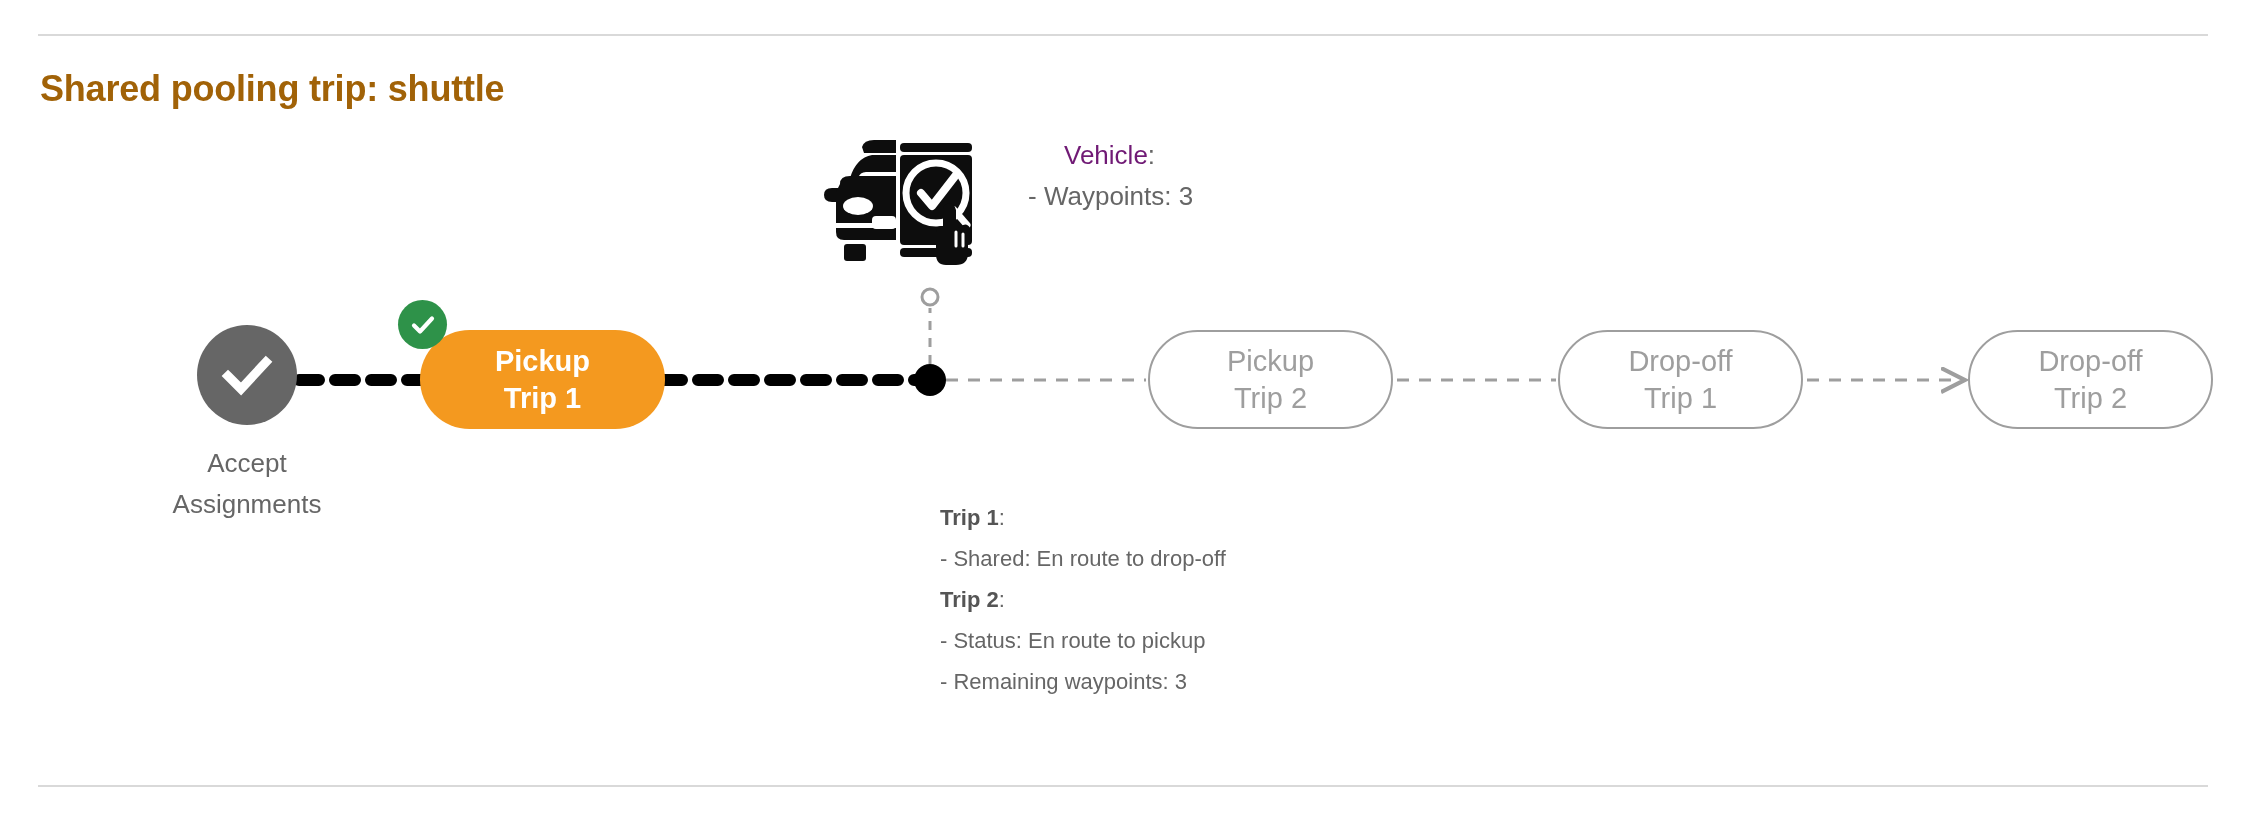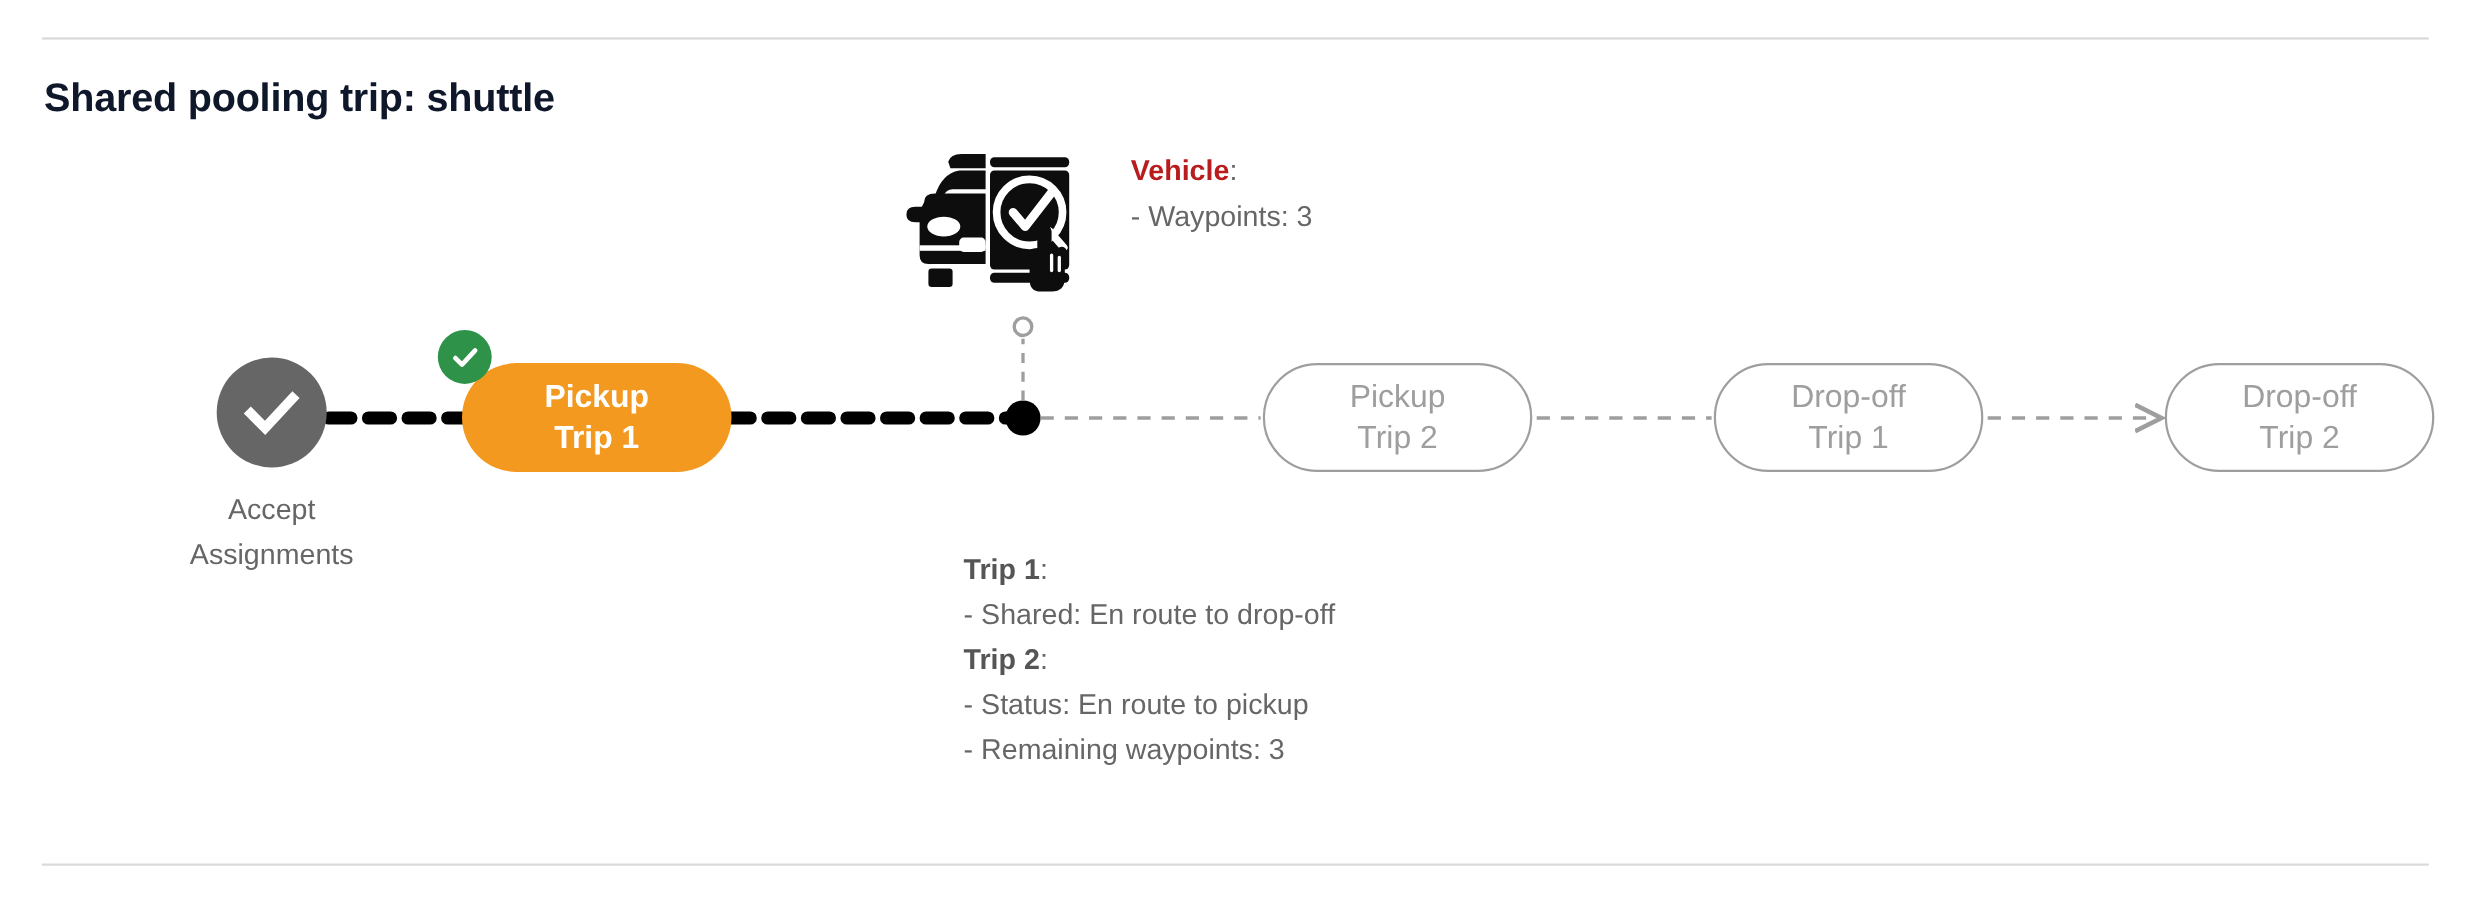--- a/index.html
+++ b/index.html
@@ -33,21 +33,21 @@
   .divider.bottom { top: 785px; }
 
   
   #page-title {
     position: absolute;
     left: 40px;
     top: 68px;
     font-size: 36px;
     font-weight: bold;
     letter-spacing: -0.2px;
-    color: #0f172a;
+    color: #a16207;
     white-space: nowrap;
   }
 
   
   #timeline-svg {
     position: absolute;
     left: 0;
     top: 0;
     width: 2245px;
     height: 825px;
@@ -151,28 +151,28 @@
 
   #vehicle-info {
     position: absolute;
     left: 1028px;
     top: 135px;
     font-size: 26px;
     line-height: 41px;
     color: #666666;
     white-space: nowrap;
   }
-  #vehicle-info .bold { font-weight: bold; color: #b91c1c; }
+  #vehicle-info .bold { font-weight: normal; color: #701a75; margin-left: 36px; }
 
   
   #trip-details {
     position: absolute;
-    left: 876px;
+    left: 940px;
     top: 497px;
-    font-size: 26px;
+    font-size: 22px;
     line-height: 41px;
     color: #666666;
     white-space: nowrap;
   }
   #trip-details .bold { font-weight: bold; color: #555555; }
   #trip-details .row { height: 41px; }
 </style>
 </head>
 <body>
 

